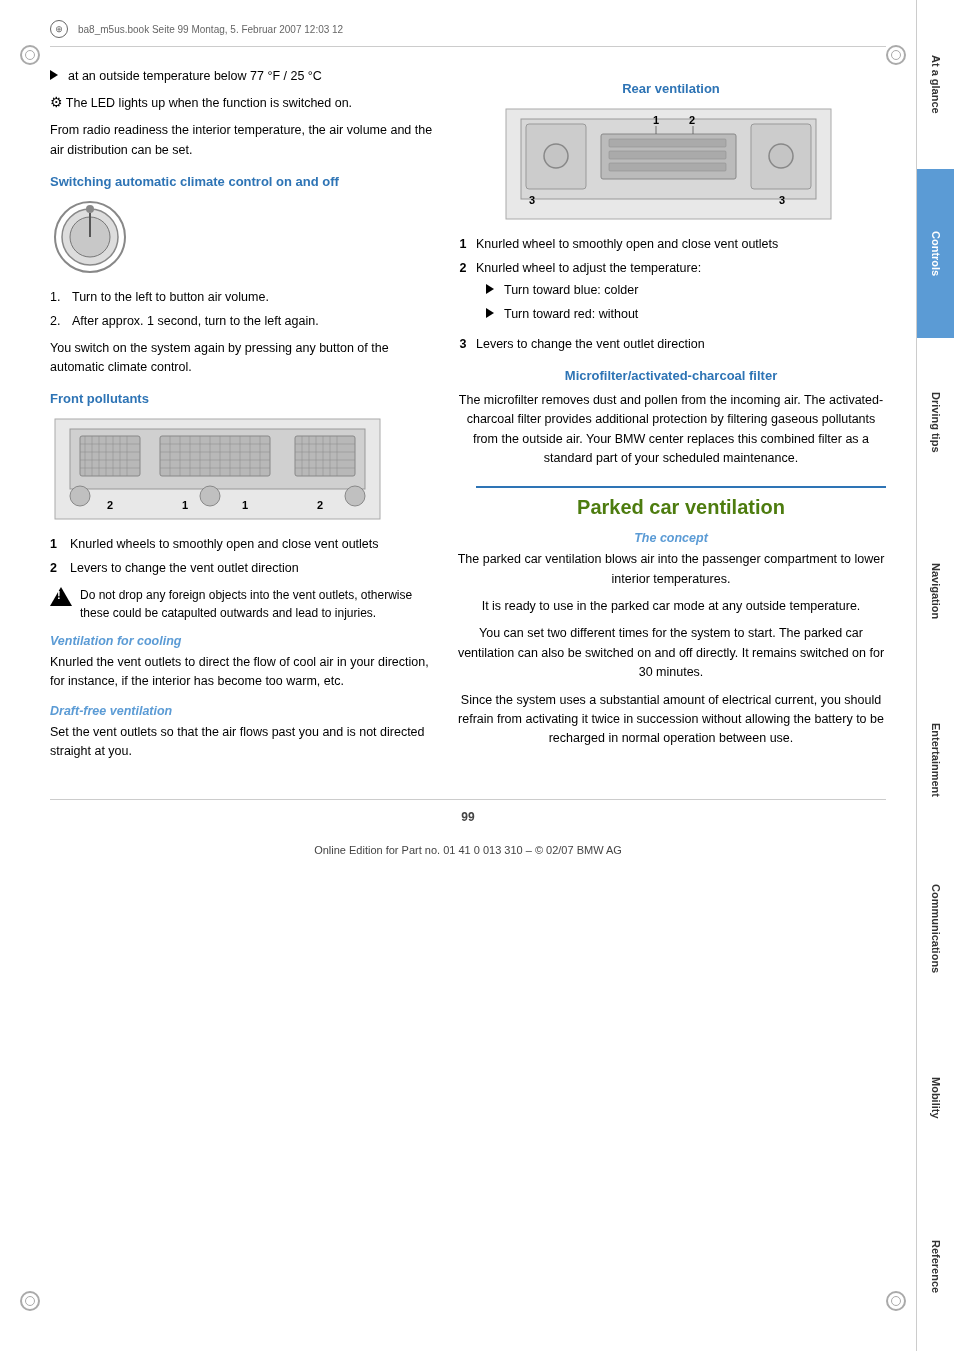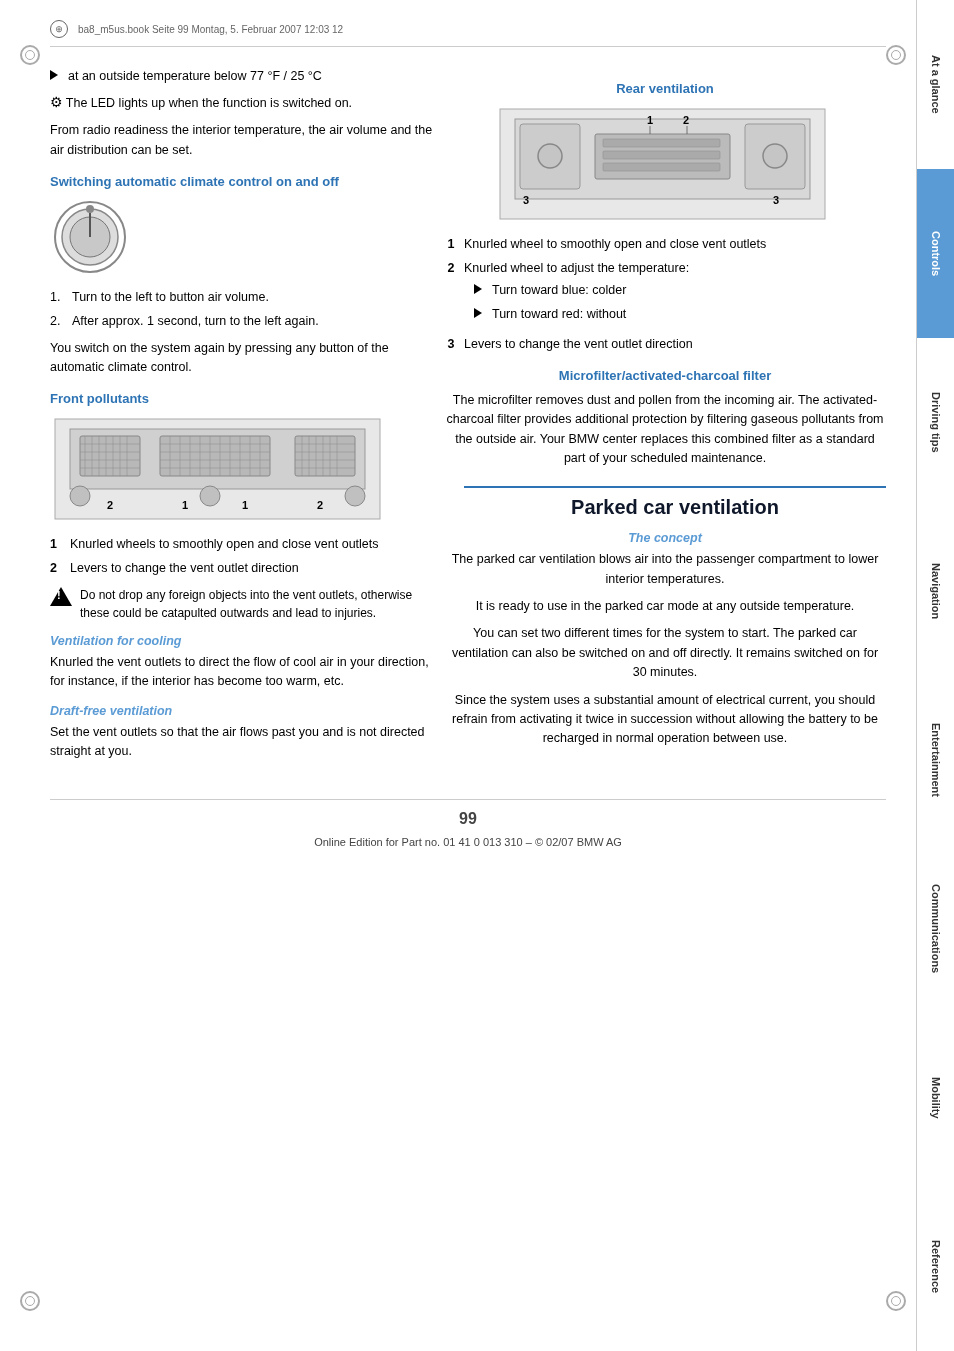--- a/index.html
+++ b/index.html
@@ -76,21 +76,21 @@
       border-radius: 50%;
       display: inline-flex;
       align-items: center;
       justify-content: center;
       font-size: 9px;
     }
 
     
     .two-col {
       display: flex;
-      gap: 4px;
+      gap: 16px;
     }
 
     .left-col {
       width: 390px;
       flex-shrink: 0;
     }
 
     .right-col {
       flex: 1;
       text-align: center;
@@ -108,21 +108,21 @@
     
     .section-heading {
       color: #2E74B5;
       font-weight: bold;
       font-size: 13px;
       margin-bottom: 8px;
       margin-top: 14px;
     }
 
     .section-heading-large {
-      color: #0f172a;
+      color: #4d7c0f;
       font-weight: bold;
       font-size: 20px;
       margin-bottom: 10px;
       margin-top: 18px;
       border-top: 2px solid #2E74B5;
       padding-top: 8px;
       margin-left: 20px;
     }
 
     p {
@@ -213,24 +213,24 @@
     .page-footer {
       text-align: center;
       margin-top: 30px;
       padding-top: 10px;
       border-top: 1px solid #ccc;
       font-size: 11px;
       color: #444;
     }
 
     .page-number {
-      font-size: 16px;
+      font-size: 12px;
       font-weight: bold;
       display: block;
-      margin-bottom: 8px;
+      margin-bottom: 20px;
     }
 
     
     .corner-mark {
       position: absolute;
       width: 20px;
       height: 20px;
       border: 2px solid #aaa;
       border-radius: 50%;
     }

